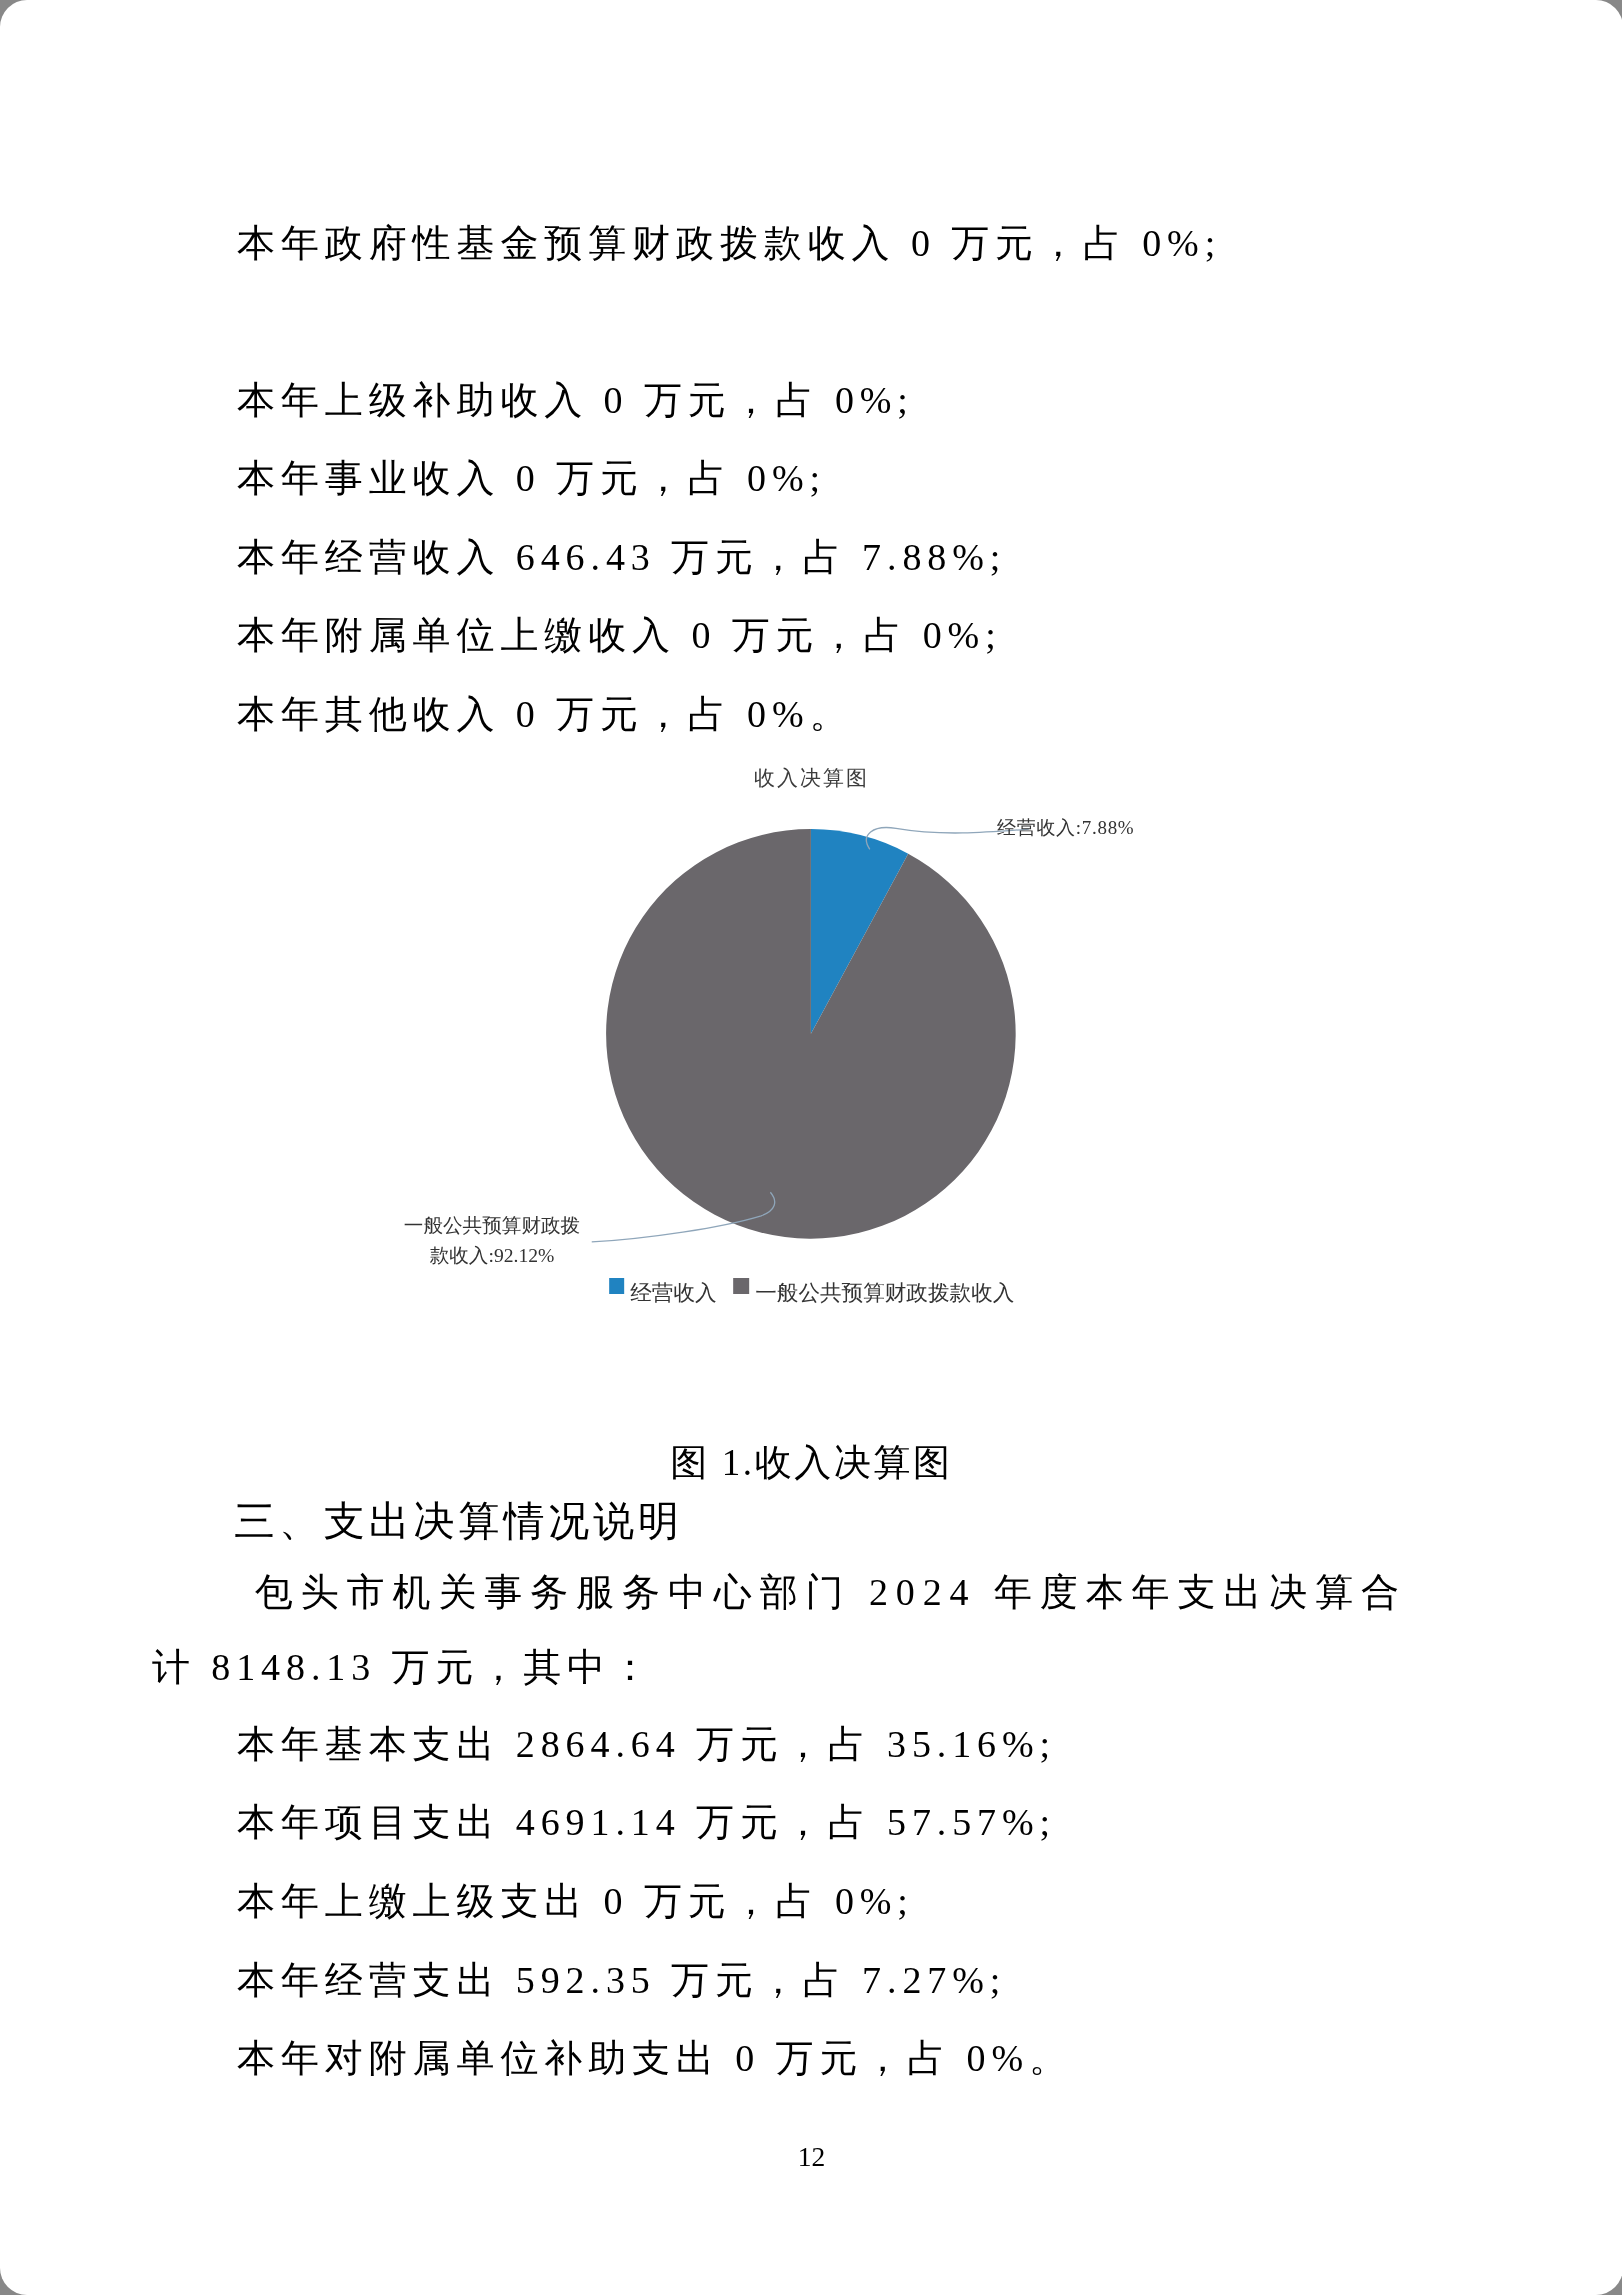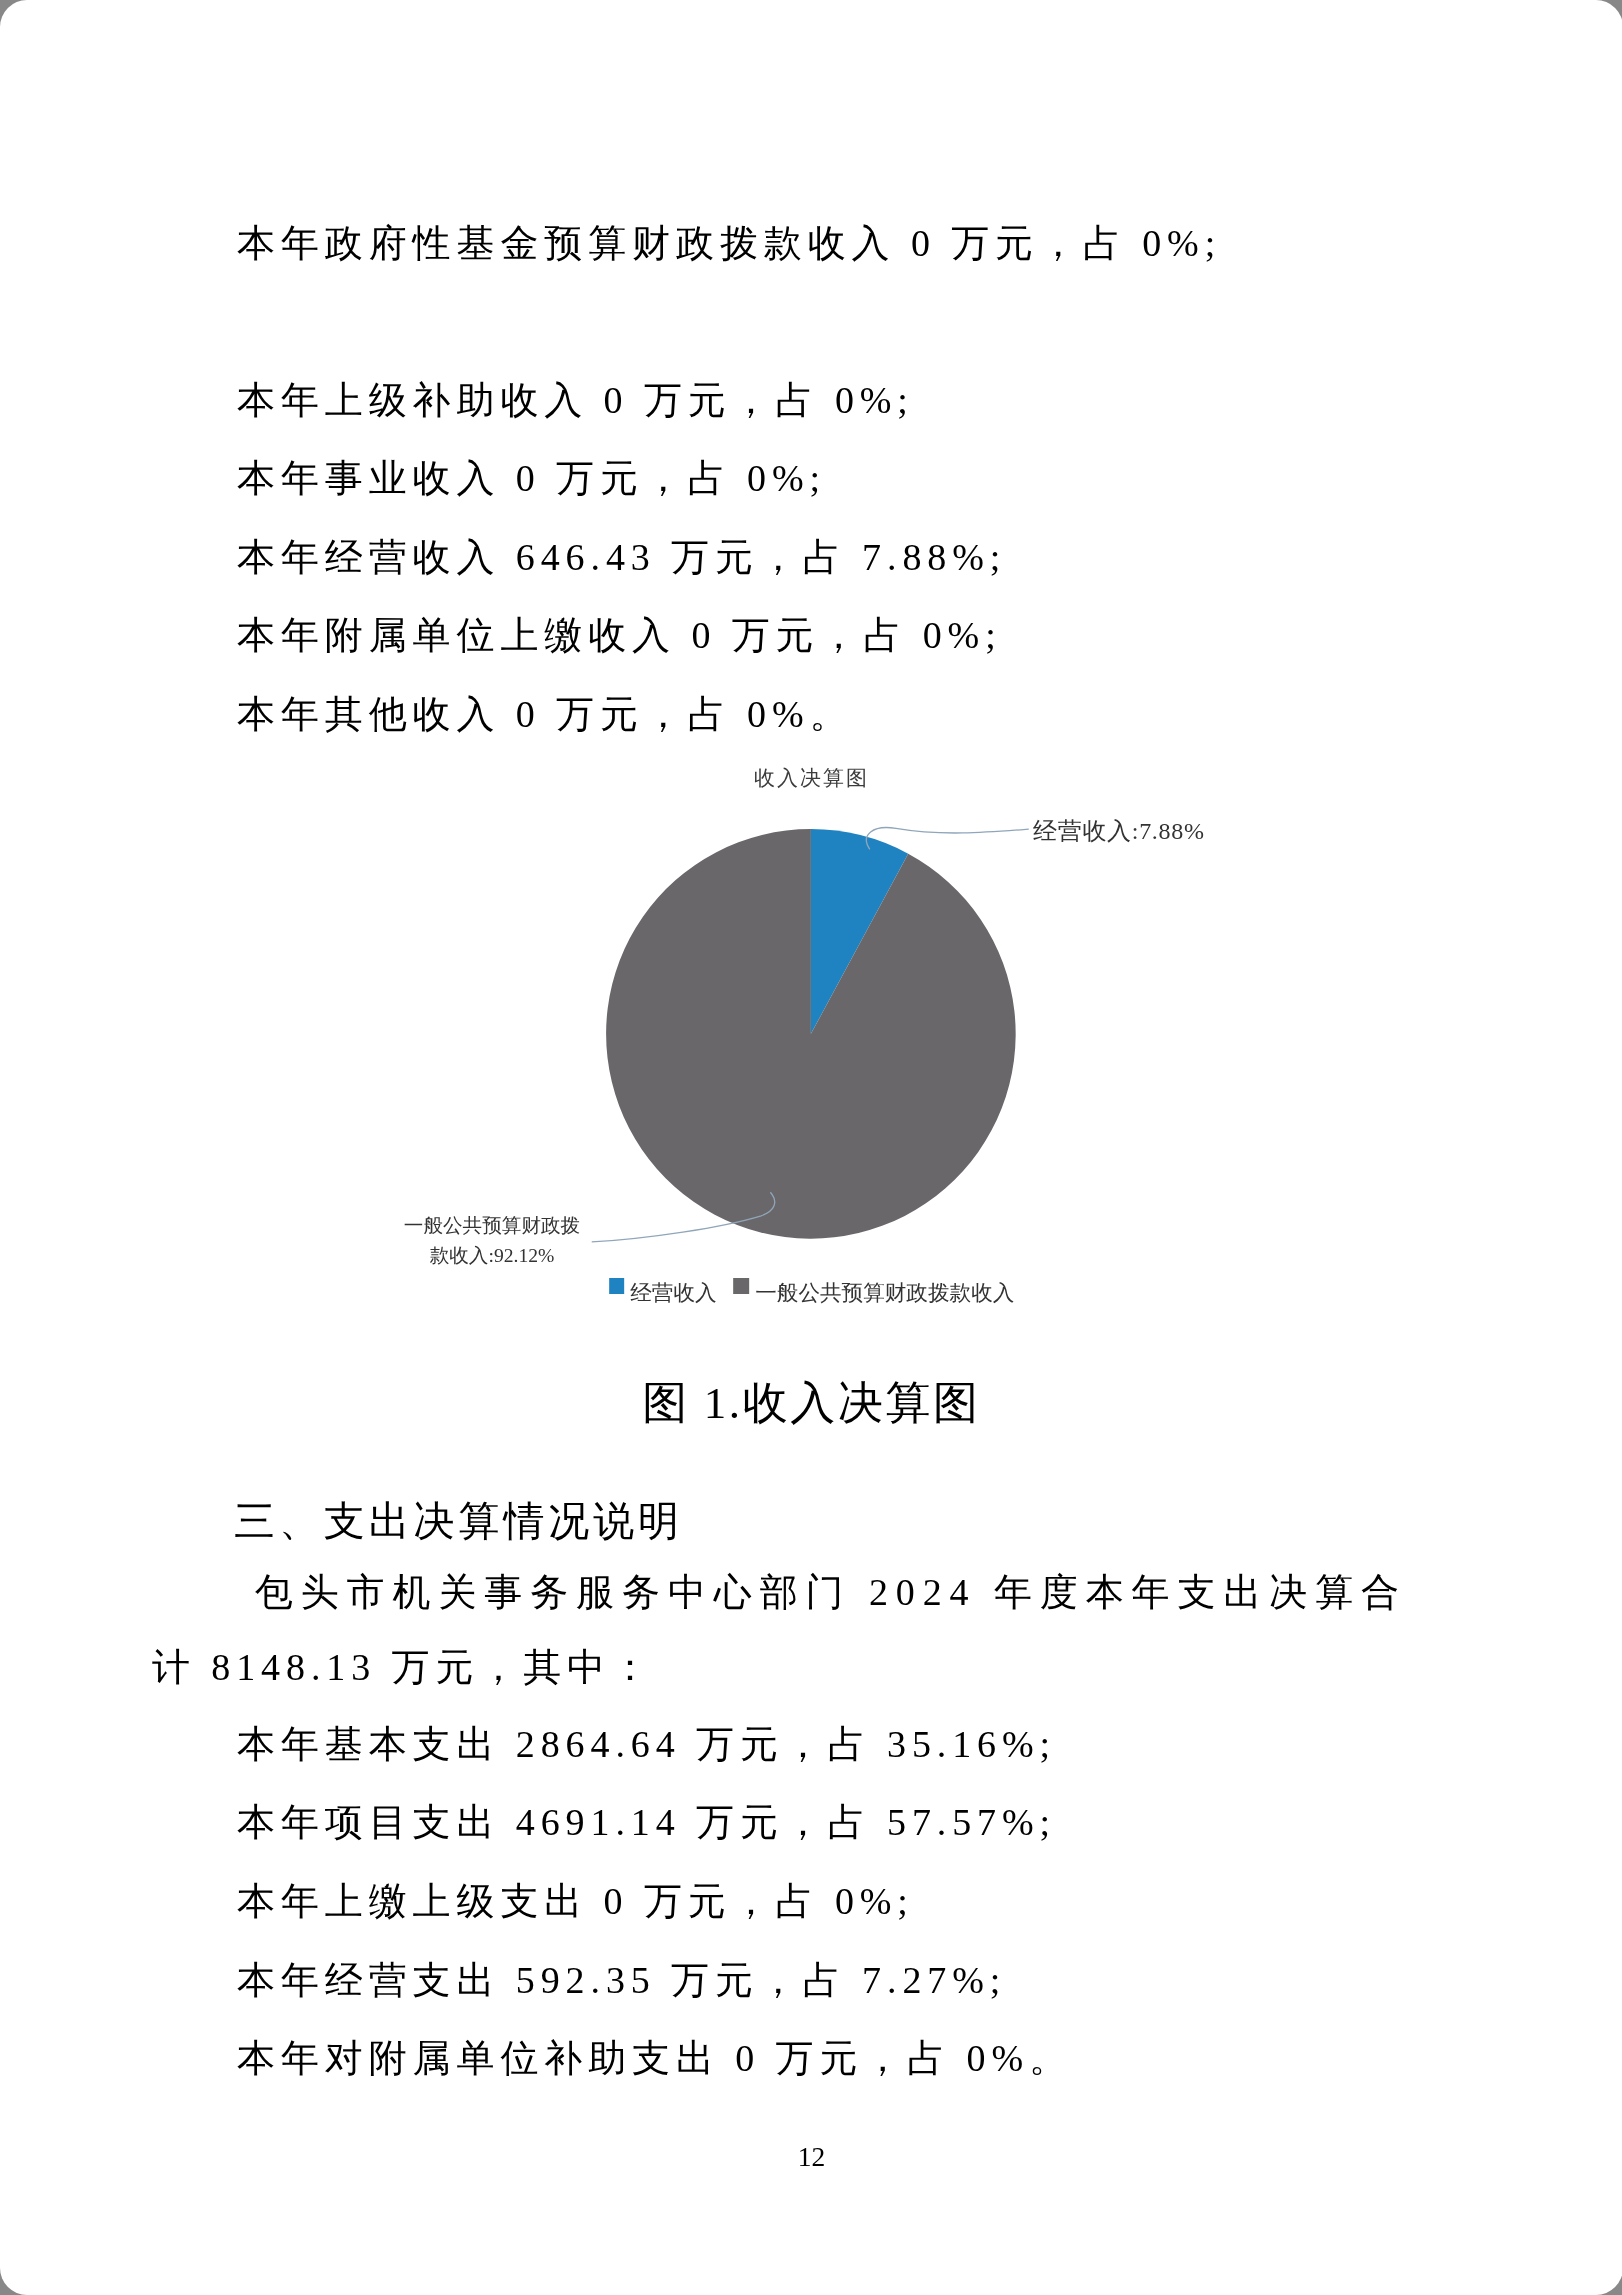--- a/index.html
+++ b/index.html
@@ -49,22 +49,22 @@
     top:764px;left:50%;
     transform:translateX(-50%);
     font-size:21px;
     letter-spacing:2px;
     color:#3c3c3c;
     white-space:nowrap;
   }
   .pie-svg{position:absolute;left:366px;top:759px;}
   .callout-right{
     position:absolute;
-    left:1033px;top:815px;
-    font-size:24px;
+    left:997px;top:815px;
+    font-size:19px;
     letter-spacing:0.7px;
     color:#333;
     white-space:nowrap;
   }
   .callout-left{
     position:absolute;
     left:363px;top:1211px;
     width:258px;
     text-align:center;
     font-size:19.6px;
@@ -85,23 +85,23 @@
   .legend-swatch{
     display:inline-block;
     width:15.7px;height:15.7px;
     margin-right:5.9px;
     flex:0 0 auto;
   }
   .legend-item{display:flex;margin-right:17px;}
   .legend-item:last-child{margin-right:0;}
   .figure-caption{
     position:absolute;
-    top:1373px;left:50%;
+    top:1438px;left:50%;
     transform:translateX(-50%);
-    font-size:45px;
+    font-size:37px;
     letter-spacing:2.6px;
     white-space:nowrap;
   }
   .page-number{
     position:absolute;
     top:2141px;left:50%;
     transform:translateX(-50%);
     font-size:27.5px;
   }
 </style>

